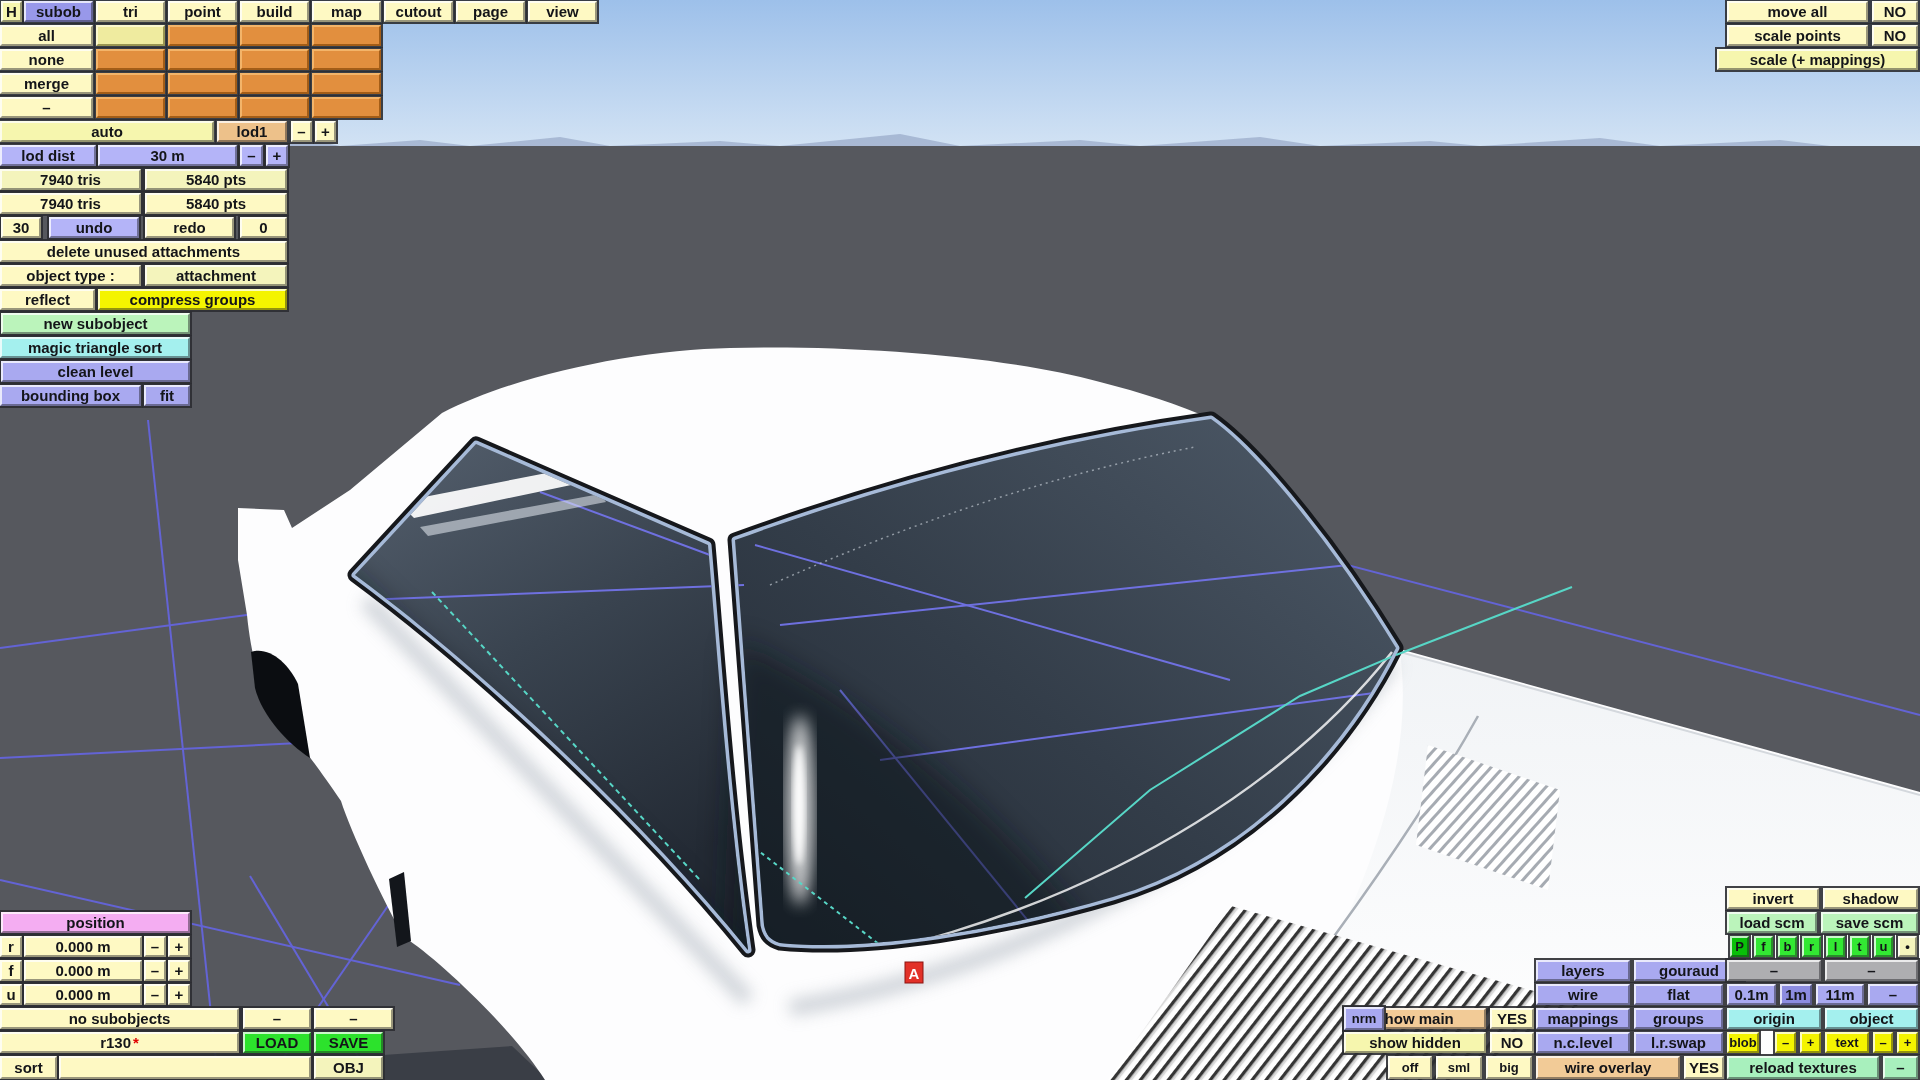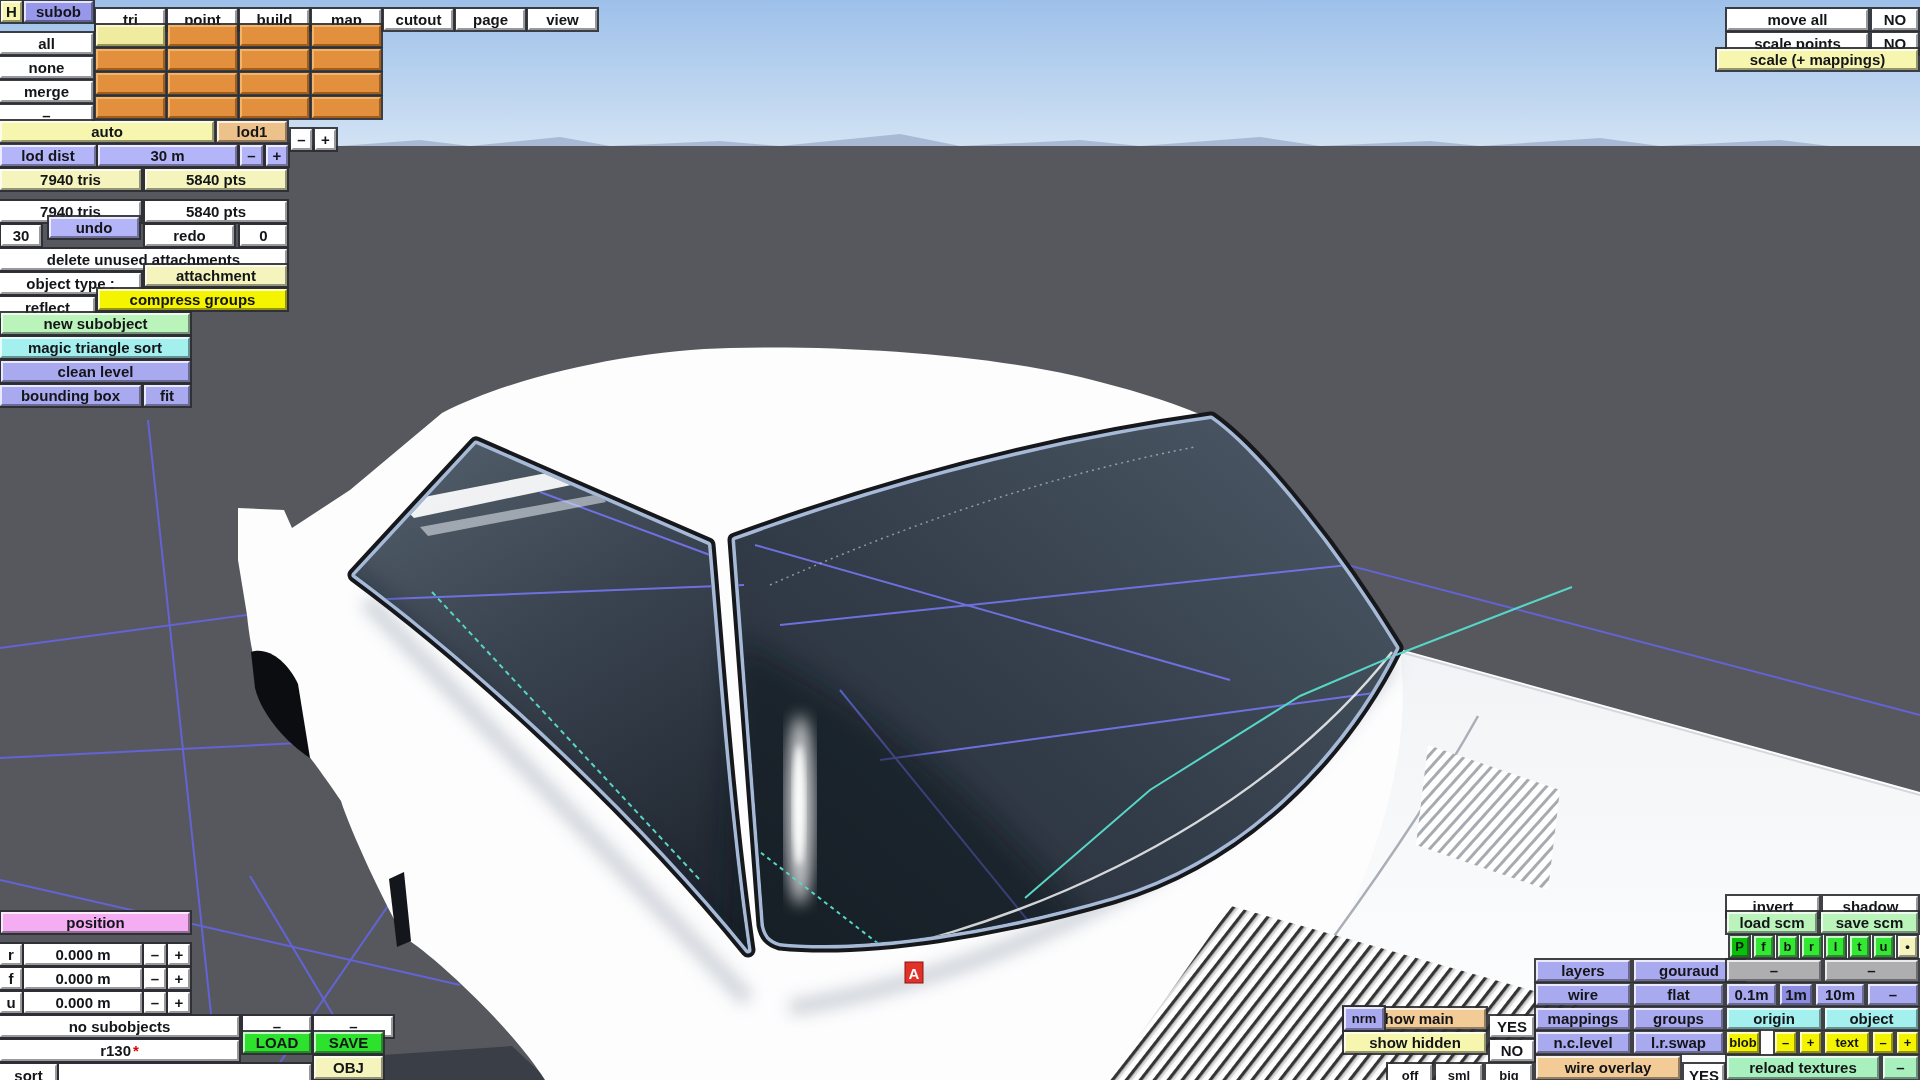--- a/index.html
+++ b/index.html
@@ -4,21 +4,21 @@
 <style>
   html,body{margin:0;padding:0;background:#56585e;}
   #stage{position:relative;width:1920px;height:1080px;overflow:hidden;
          font-family:"Liberation Sans",sans-serif;}
   #vp{position:absolute;left:0;top:0;}
   .b{position:absolute;height:21px;box-sizing:border-box;display:flex;align-items:center;justify-content:center;
      font:bold 15px/16px "Liberation Sans",sans-serif;color:#141519;white-space:nowrap;overflow:hidden;
      border:2px solid;border-color:rgba(255,255,255,.75) rgba(30,30,35,.45) rgba(30,30,35,.45) rgba(255,255,255,.75);
      box-shadow:0 0 0 2px rgba(44,45,50,.9);cursor:default;}
   .sm{font-size:13px;}
-  .g  {background:#ffffff;margin-top:8px;}
+  .g  {background:#fef9c3;}
   .g2 {background:#aeaeb1;}
   .pu {background:#a9a9f0;}
   .pu2{background:#9898ea;}
   .pu3{background:#8c8ce0;}
   .pub{background:#b4b4f8;}
   .pa {background:#f6f6ae;}
   .pay{background:#f4f4bc;}
   .ye {background:#f4f400;}
   .ta {background:#f2cb97;}
   .ta2{background:#edc18a;}
@@ -290,21 +290,21 @@
 
 <div class="b pu" style="left:1536px;top:960px;width:94px">layers</div>
 <div class="b pu" style="left:1634px;top:960px;width:110px">gouraud</div>
 <div class="b g2" style="left:1727px;top:960px;width:94px">–</div>
 <div class="b g2" style="left:1825px;top:960px;width:93px">–</div>
 
 <div class="b pu" style="left:1536px;top:984px;width:94px">wire</div>
 <div class="b pu" style="left:1634px;top:984px;width:89px">flat</div>
 <div class="b pu" style="left:1727px;top:984px;width:49px">0.1m</div>
 <div class="b pu3" style="left:1780px;top:984px;width:32px">1m</div>
-<div class="b pu" style="left:1816px;top:984px;width:48px">10m</div>
+<div class="b pu" style="left:1816px;top:984px;width:48px">11m</div>
 <div class="b pu" style="left:1868px;top:984px;width:50px">–</div>
 
 <div class="b ta" style="left:1344px;top:1008px;width:142px">show main</div>
 <div class="b g" style="left:1490px;top:1008px;width:44px">YES</div>
 <div class="b pu" style="left:1536px;top:1008px;width:94px">mappings</div>
 <div class="b pu" style="left:1634px;top:1008px;width:89px">groups</div>
 <div class="b cy" style="left:1727px;top:1008px;width:94px">origin</div>
 <div class="b cy" style="left:1825px;top:1008px;width:93px">object</div>
 
 <div class="b pa" style="left:1344px;top:1032px;width:142px">show hidden</div>

